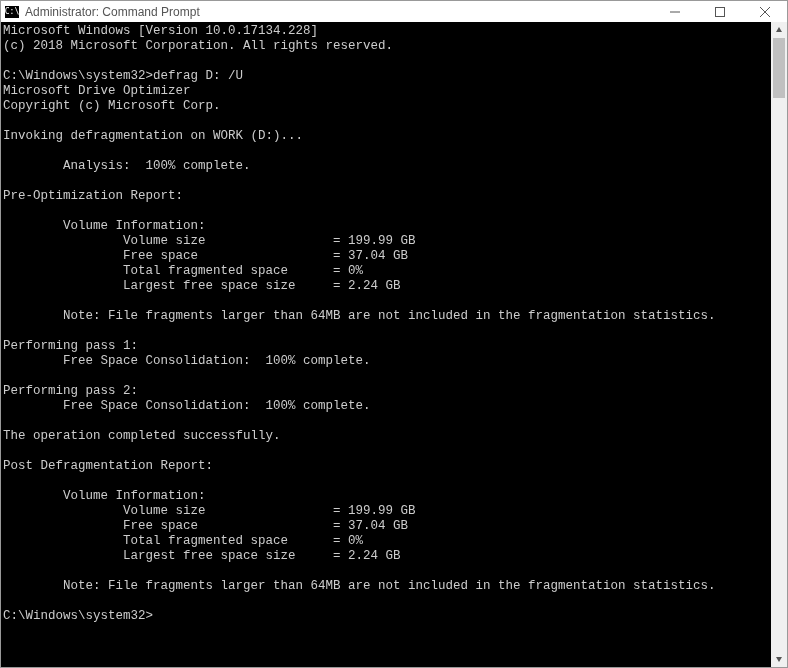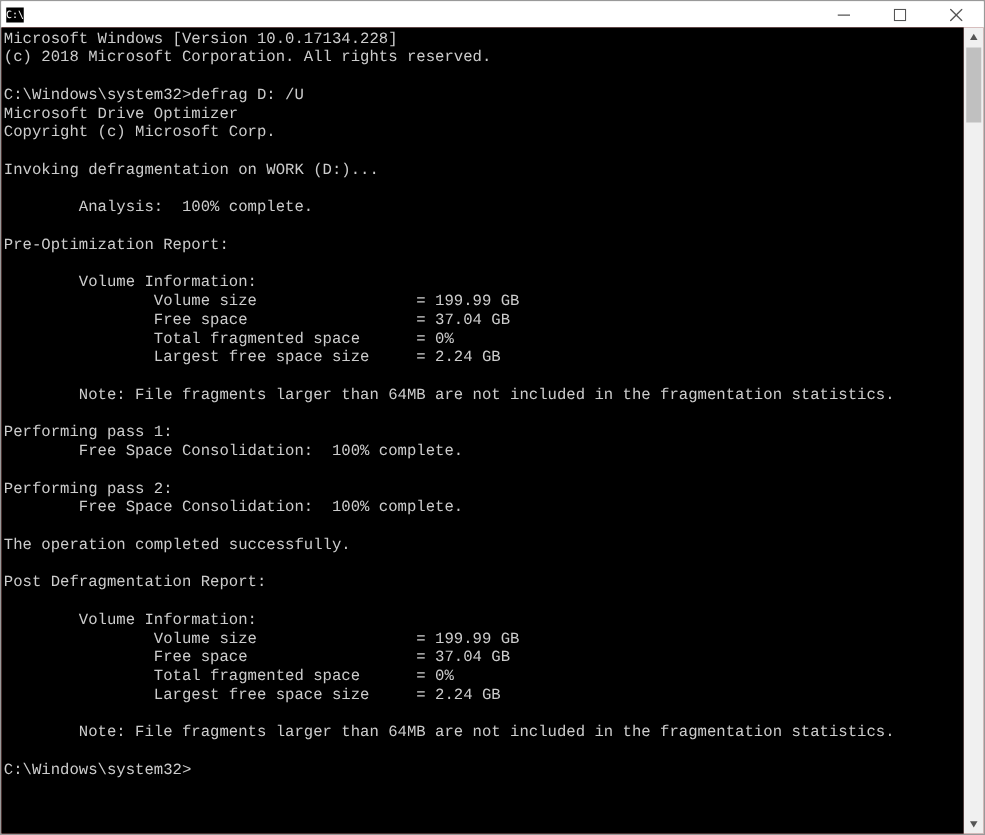--- a/index.html
+++ b/index.html
@@ -101,20 +101,21 @@
       background: #c0c0c0;
     }
     .xline { white-space: pre; }
   </style>
 </head>
 <body>
 
 <div class="title-bar">
   <div class="title-left">
     <div class="app-icon">C:\</div>
+    <div class="title-text">Administrator: Command Prompt</div>
   </div>
   <div class="title-right">
     <div class="title-btn">
       <svg width="10" height="10" viewBox="0 0 10 10">
           <line x1="0" y1="5" x2="10" y2="5" stroke="#555" stroke-width="1"></line>
         </svg>
     </div>
     <div class="title-btn">
       <svg width="10" height="10" viewBox="0 0 10 10">
           <rect x="0.5" y="0.5" width="9" height="9" fill="none" stroke="#555" stroke-width="1"></rect>

